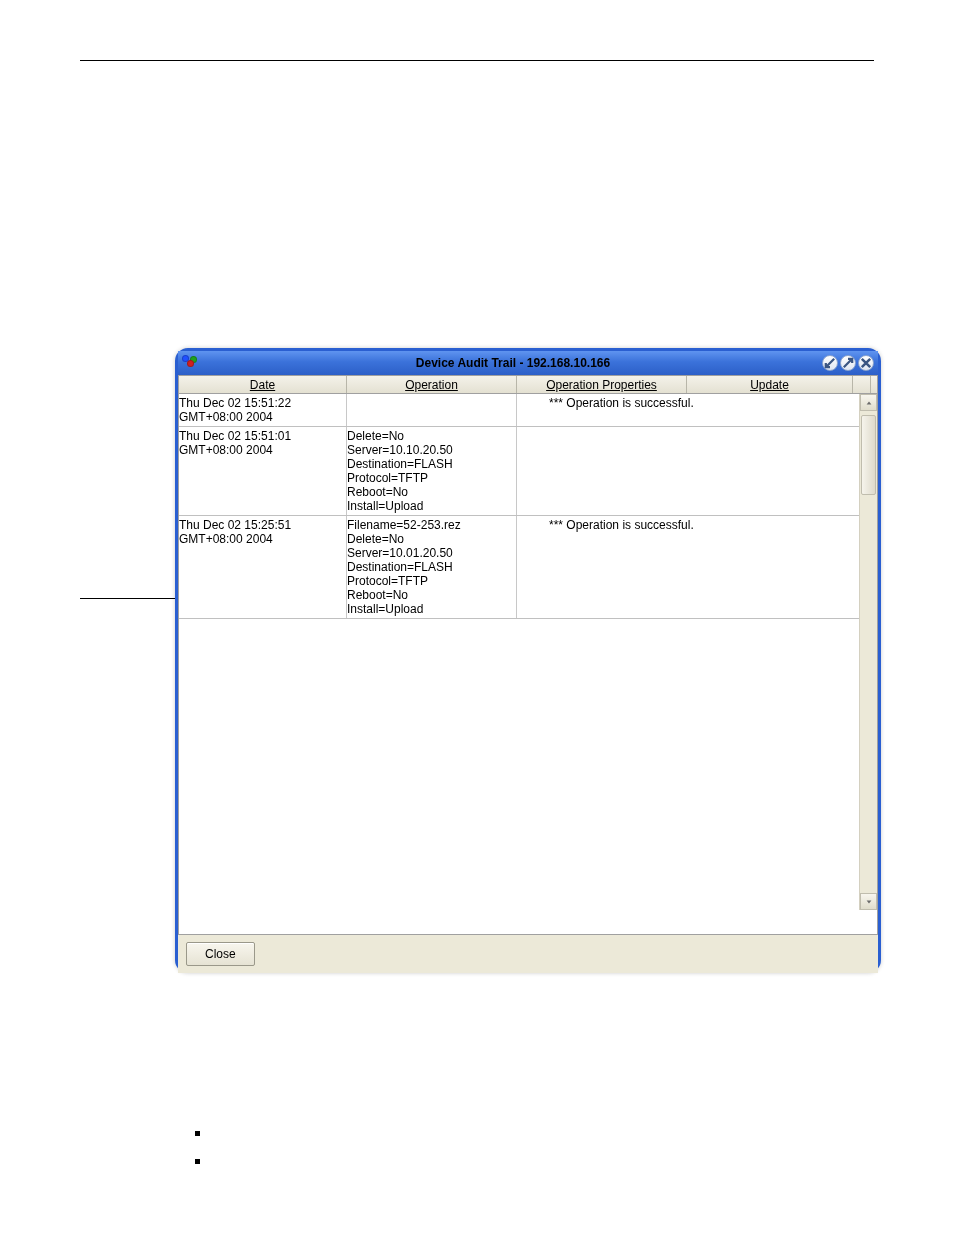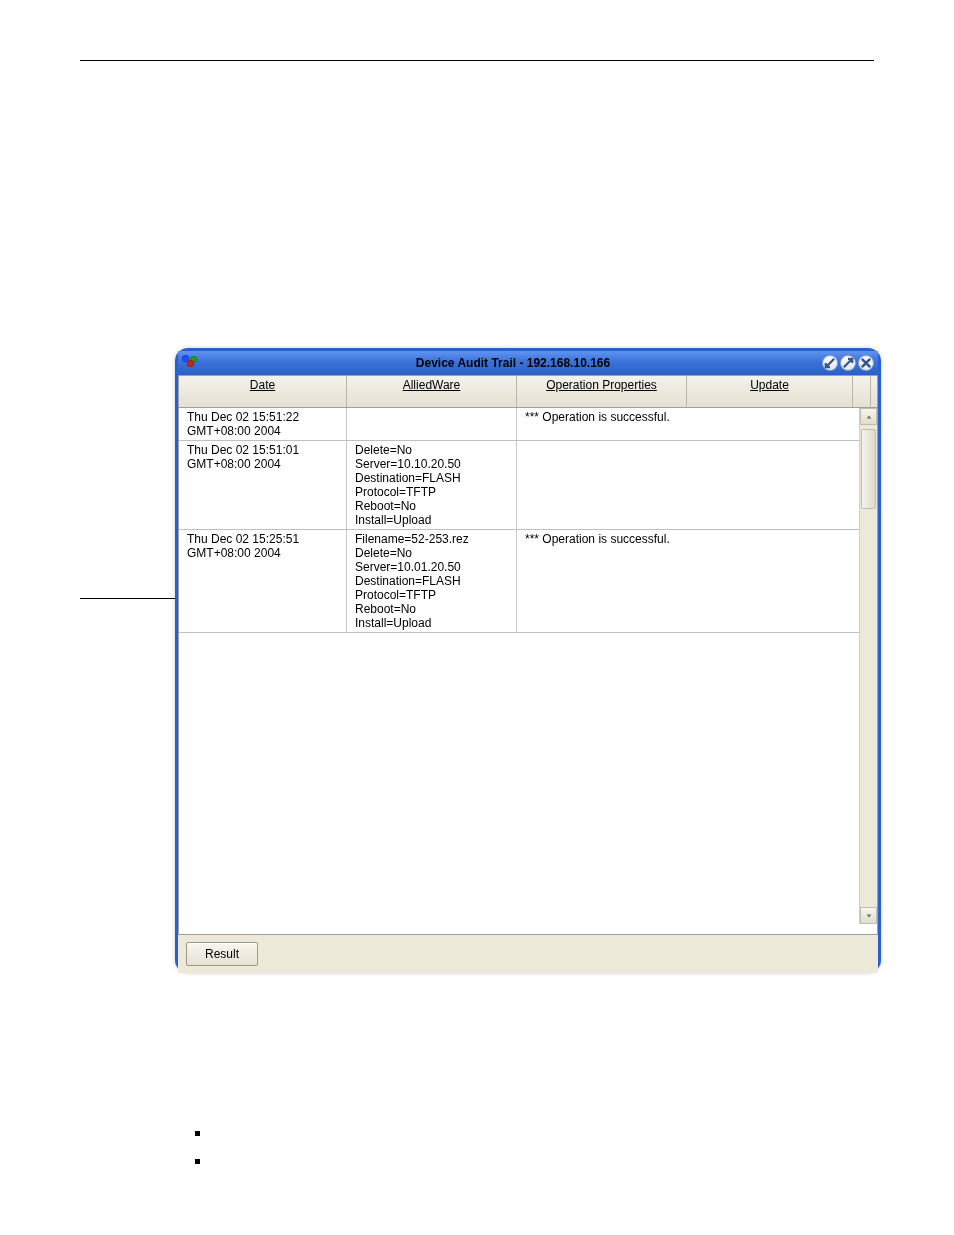--- a/index.html
+++ b/index.html
@@ -52,21 +52,21 @@
     border: 1px solid #a0a0a0;
     height: 560px;
     position: relative;
     overflow: hidden;
   }
 
   .thead {
     display: flex;
     background: linear-gradient(to bottom, #f4f2ea, #e4e1d2);
     border-bottom: 1px solid #a0a0a0;
-    height: 32px;
+    height: 18px;
     font-size: 12px;
   }
   .thead .th {
     border-right: 1px solid #b8b6a9;
     text-align: center;
     padding-top: 2px;
     position: relative;
   }
   .thead .th .lbl { text-decoration: underline; }
   .col-date { width: 168px; }
@@ -94,22 +94,22 @@
   .scroll-track { flex: 1; background: #ece9d8; position: relative; }
   .scroll-thumb {
     position: absolute; left: 1px; top: 4px; width: 15px; height: 80px;
     background: linear-gradient(to right,#f6f4ec,#dedacb);
     border: 1px solid #c0bdae;
     border-radius: 2px;
     cursor: pointer;
   }
 
   .row { display: flex; border-bottom: 1px solid #c0c0c0; font-size: 12px; }
-  .row .cell { border-right: 1px solid #c8c8c8; padding: 2px 8px; white-space: pre-line; vertical-align: top; }
-  .row .cell.col-res { border-right: none; }
+  .row .cell { border-right: 1px solid #c8c8c8; padding: 2px 0; white-space: pre-line; vertical-align: top; }
+  .row .cell.col-res { border-right: none; margin-left: 32px; }
 
   .footer {
     height: 38px;
     display: flex; align-items: center;
     padding-left: 8px;
     background: #ece9d8;
   }
   .close-btn {
     background: linear-gradient(to bottom,#f8f6ee,#e6e3d4);
     border: 1px solid #9a988a;
@@ -168,21 +168,21 @@
         <svg viewBox="0 0 10 10">
             <path d="M2 2 L8 8 M8 2 L2 8" stroke="#3a5582" stroke-width="1.8" fill="none"></path>
           </svg>
       </div>
     </div>
   </div>
 
   <div class="table-area">
     <div class="thead">
       <div class="th col-date"><span class="lbl">Date</span></div>
-      <div class="th col-op"><span class="lbl">AlliedWare</span></div>
+      <div class="th col-op"><span class="lbl">Operation</span></div>
       <div class="th col-props"><span class="lbl">Operation Properties</span></div>
       <div class="th col-res"><span class="lbl">Update</span></div>
       <div class="th col-scroll"></div>
     </div>
 
     <div class="tbody">
       <div class="rows" id="rows-container">
           <div class="row">
             <div class="cell col-date">Thu Dec 02 15:51:22
 GMT+08:00 2004</div>
@@ -224,20 +224,20 @@
         <div class="scroll-btn">
           <svg viewBox="0 0 10 10">
               <path d="M2 3 L5 7 L8 3 Z" fill="#6a6a6a"></path>
             </svg>
         </div>
       </div>
     </div>
   </div>
 
   <div class="footer">
-    <button class="close-btn">Result</button>
+    <button class="close-btn">Close</button>
   </div>
 </div>
 
 <ul class="bullets">
   <li></li>
   <li></li>
 </ul>
 
 </body></html>

